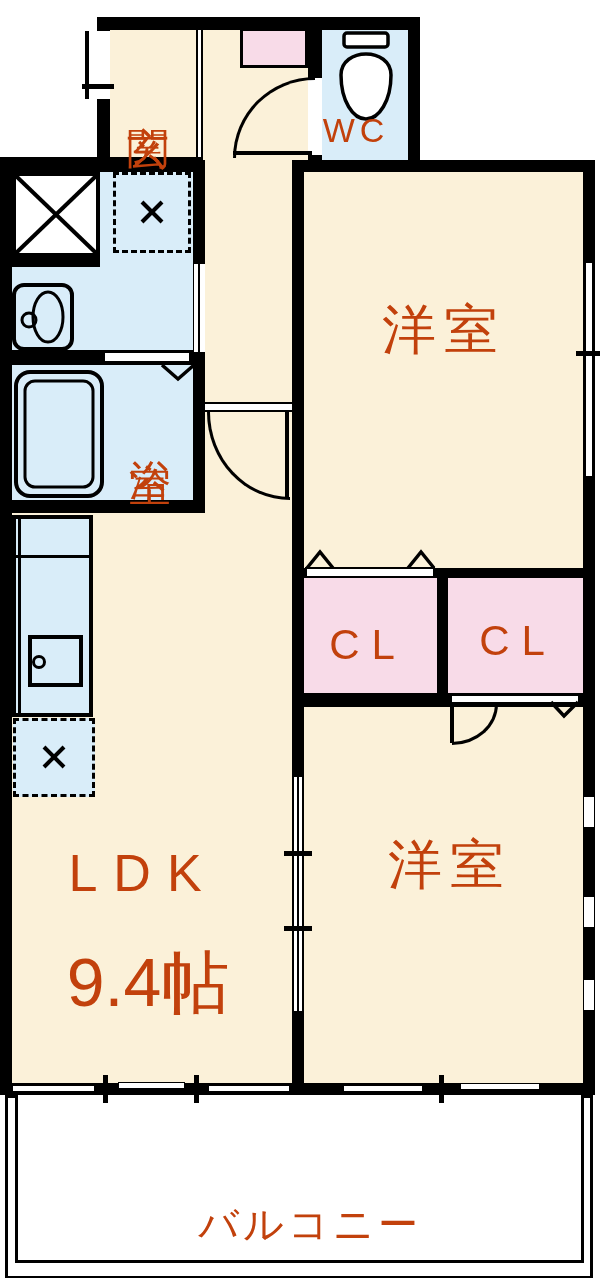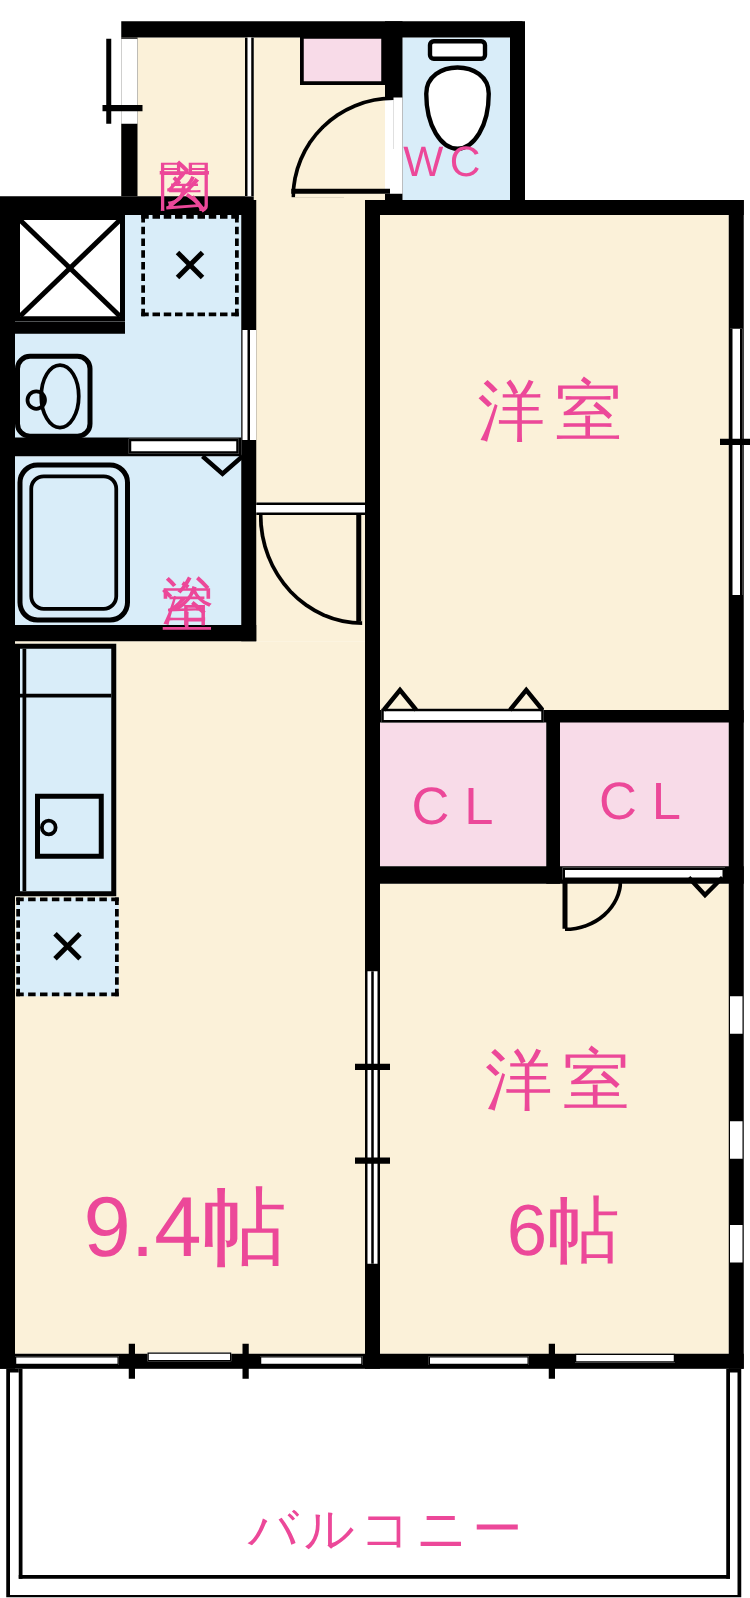--- a/index.html
+++ b/index.html
@@ -2,21 +2,21 @@
 <html style="--floor-cream: #FBF1D9; --wet-blue: #D9EDF9; --closet-pink: #F8DBE8; --wall-black: #000000; --outside-white: #FFFFFF;"><head>
 <meta charset="utf-8">
 <style>
   html,body{margin:0;padding:0;background:#fff;}
   #plan{position:relative;width:600px;height:1278px;background:var(--outside-white,#fff);overflow:hidden;
         font-family:"Liberation Sans","DejaVu Sans",sans-serif;}
   .f{position:absolute;}
   .w{position:absolute;background:var(--wall-black,#000);}
   .gap{position:absolute;background:#fff;}
   .lbl{position:absolute;display:flex;align-items:center;justify-content:center;
-       color:#ec4899;white-space:pre;line-height:1.05;text-align:right;}
+       color:#c2410c;white-space:pre;line-height:1.05;text-align:right;}
   .vert{writing-mode:vertical-rl;text-orientation:upright;}
   .cream{background:var(--floor-cream,#FBF1D9);}
   .blue{background:var(--wet-blue,#D9EDF9);}
   .pink{background:var(--closet-pink,#F8DBE8);}
   .arc{position:absolute;border:0 solid #000;}
   svg{position:absolute;overflow:visible;}
   .dashbox{position:absolute;border:3px dashed #000;background:var(--wet-blue,#D9EDF9);box-sizing:border-box;}
 </style>
 </head>
 <body>
@@ -143,18 +143,18 @@
     <line x1="2" y1="2" x2="82" y2="79" stroke="#000" stroke-width="4"></line>
     <line x1="82" y1="2" x2="2" y2="79" stroke="#000" stroke-width="4"></line>
   </svg>
 
   <div class="lbl vert" style="left:122px;top:44px;width:52px;height:104px;font-size:42px;letter-spacing:4px;">玄関</div>
   <div class="lbl" style="left:316px;top:112px;width:80px;height:38px;font-size:34px;letter-spacing:5px;">WC</div>
   <div class="lbl vert" style="left:124px;top:376px;width:52px;height:106px;font-size:42px;letter-spacing:3px;">浴室</div>
   <div class="lbl" style="left:364px;top:298px;width:160px;height:62px;font-size:54px;letter-spacing:8px;">洋室</div>
   <div class="lbl" style="left:326px;top:620px;width:84px;height:50px;font-size:42px;letter-spacing:12px;">CL</div>
   <div class="lbl" style="left:476px;top:616px;width:84px;height:50px;font-size:42px;letter-spacing:12px;">CL</div>
+  <div class="lbl" style="left:50px;top:842px;width:186px;height:62px;font-size:52px;letter-spacing:16px;">LDK</div>
   <div class="lbl" style="left:54px;top:948px;width:188px;height:70px;font-size:68px;">9.4帖</div>
   <div class="lbl" style="left:370px;top:833px;width:160px;height:62px;font-size:54px;letter-spacing:8px;">洋室</div>
-  <div class="lbl" style="left:388px;top:950px;width:125px;height:70px;font-size:58px;">6帖</div>
   <div class="lbl" style="left:170px;top:1198px;width:280px;height:52px;font-size:40px;letter-spacing:4px;">バルコニー</div>
 
 </div>
 
 </body></html>

